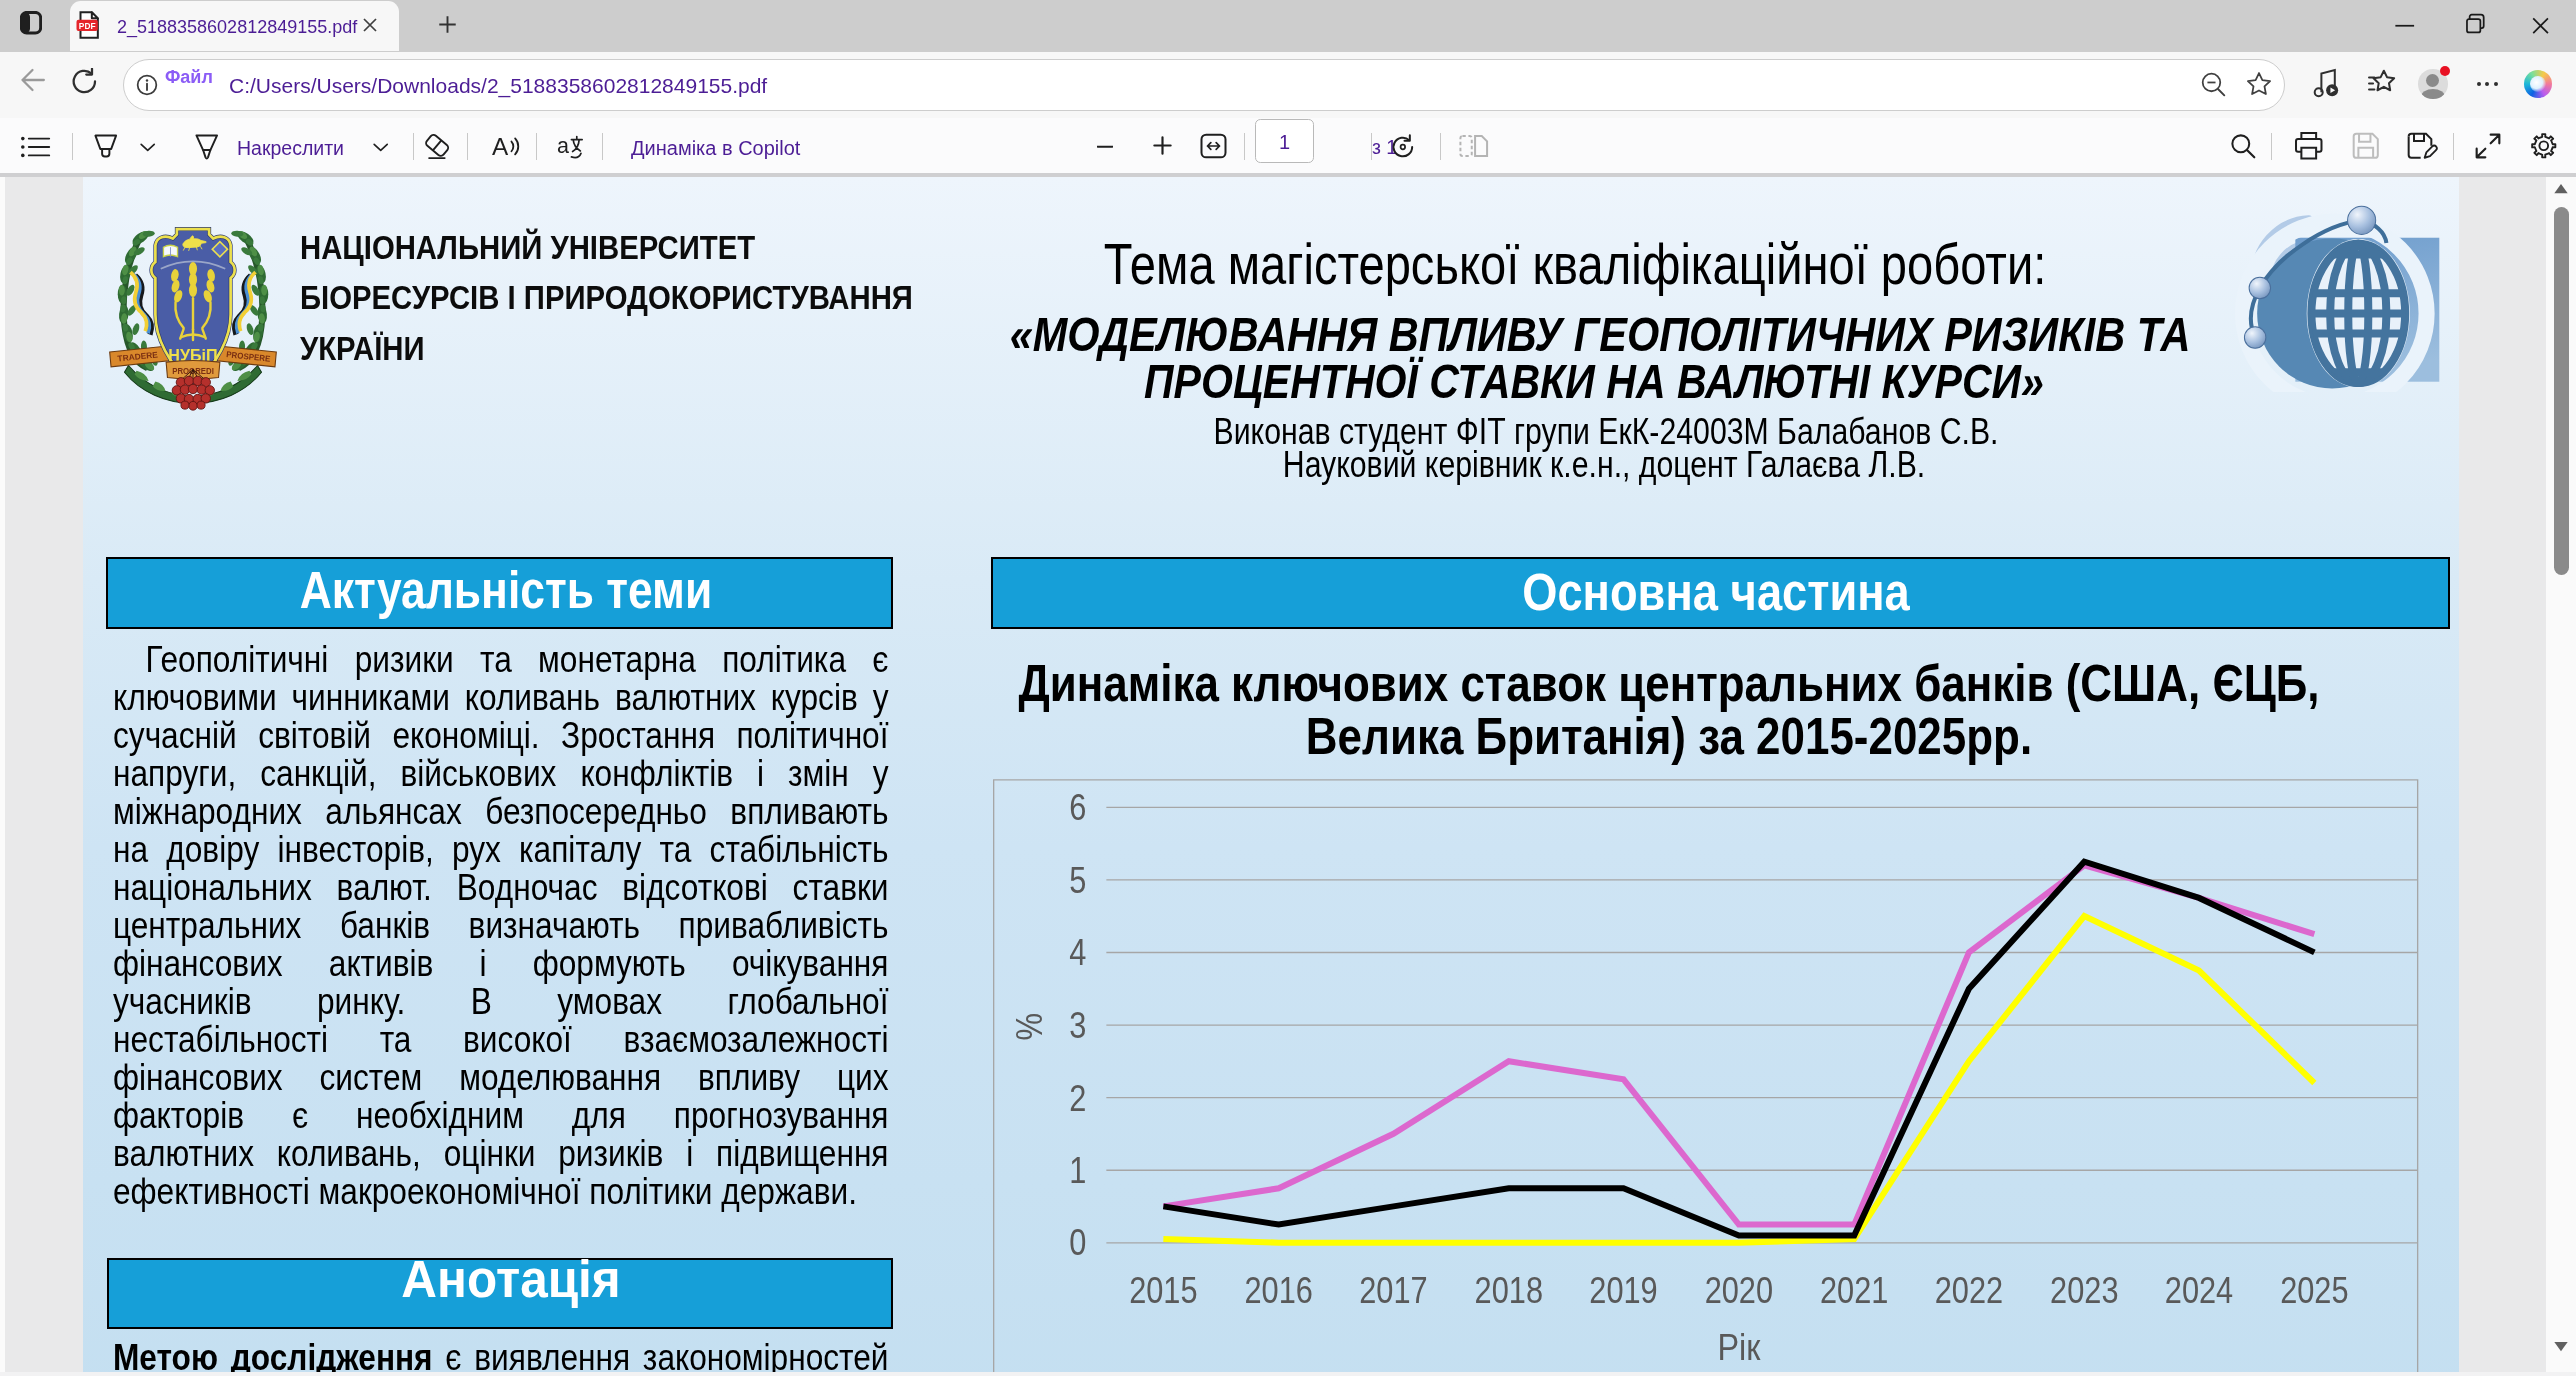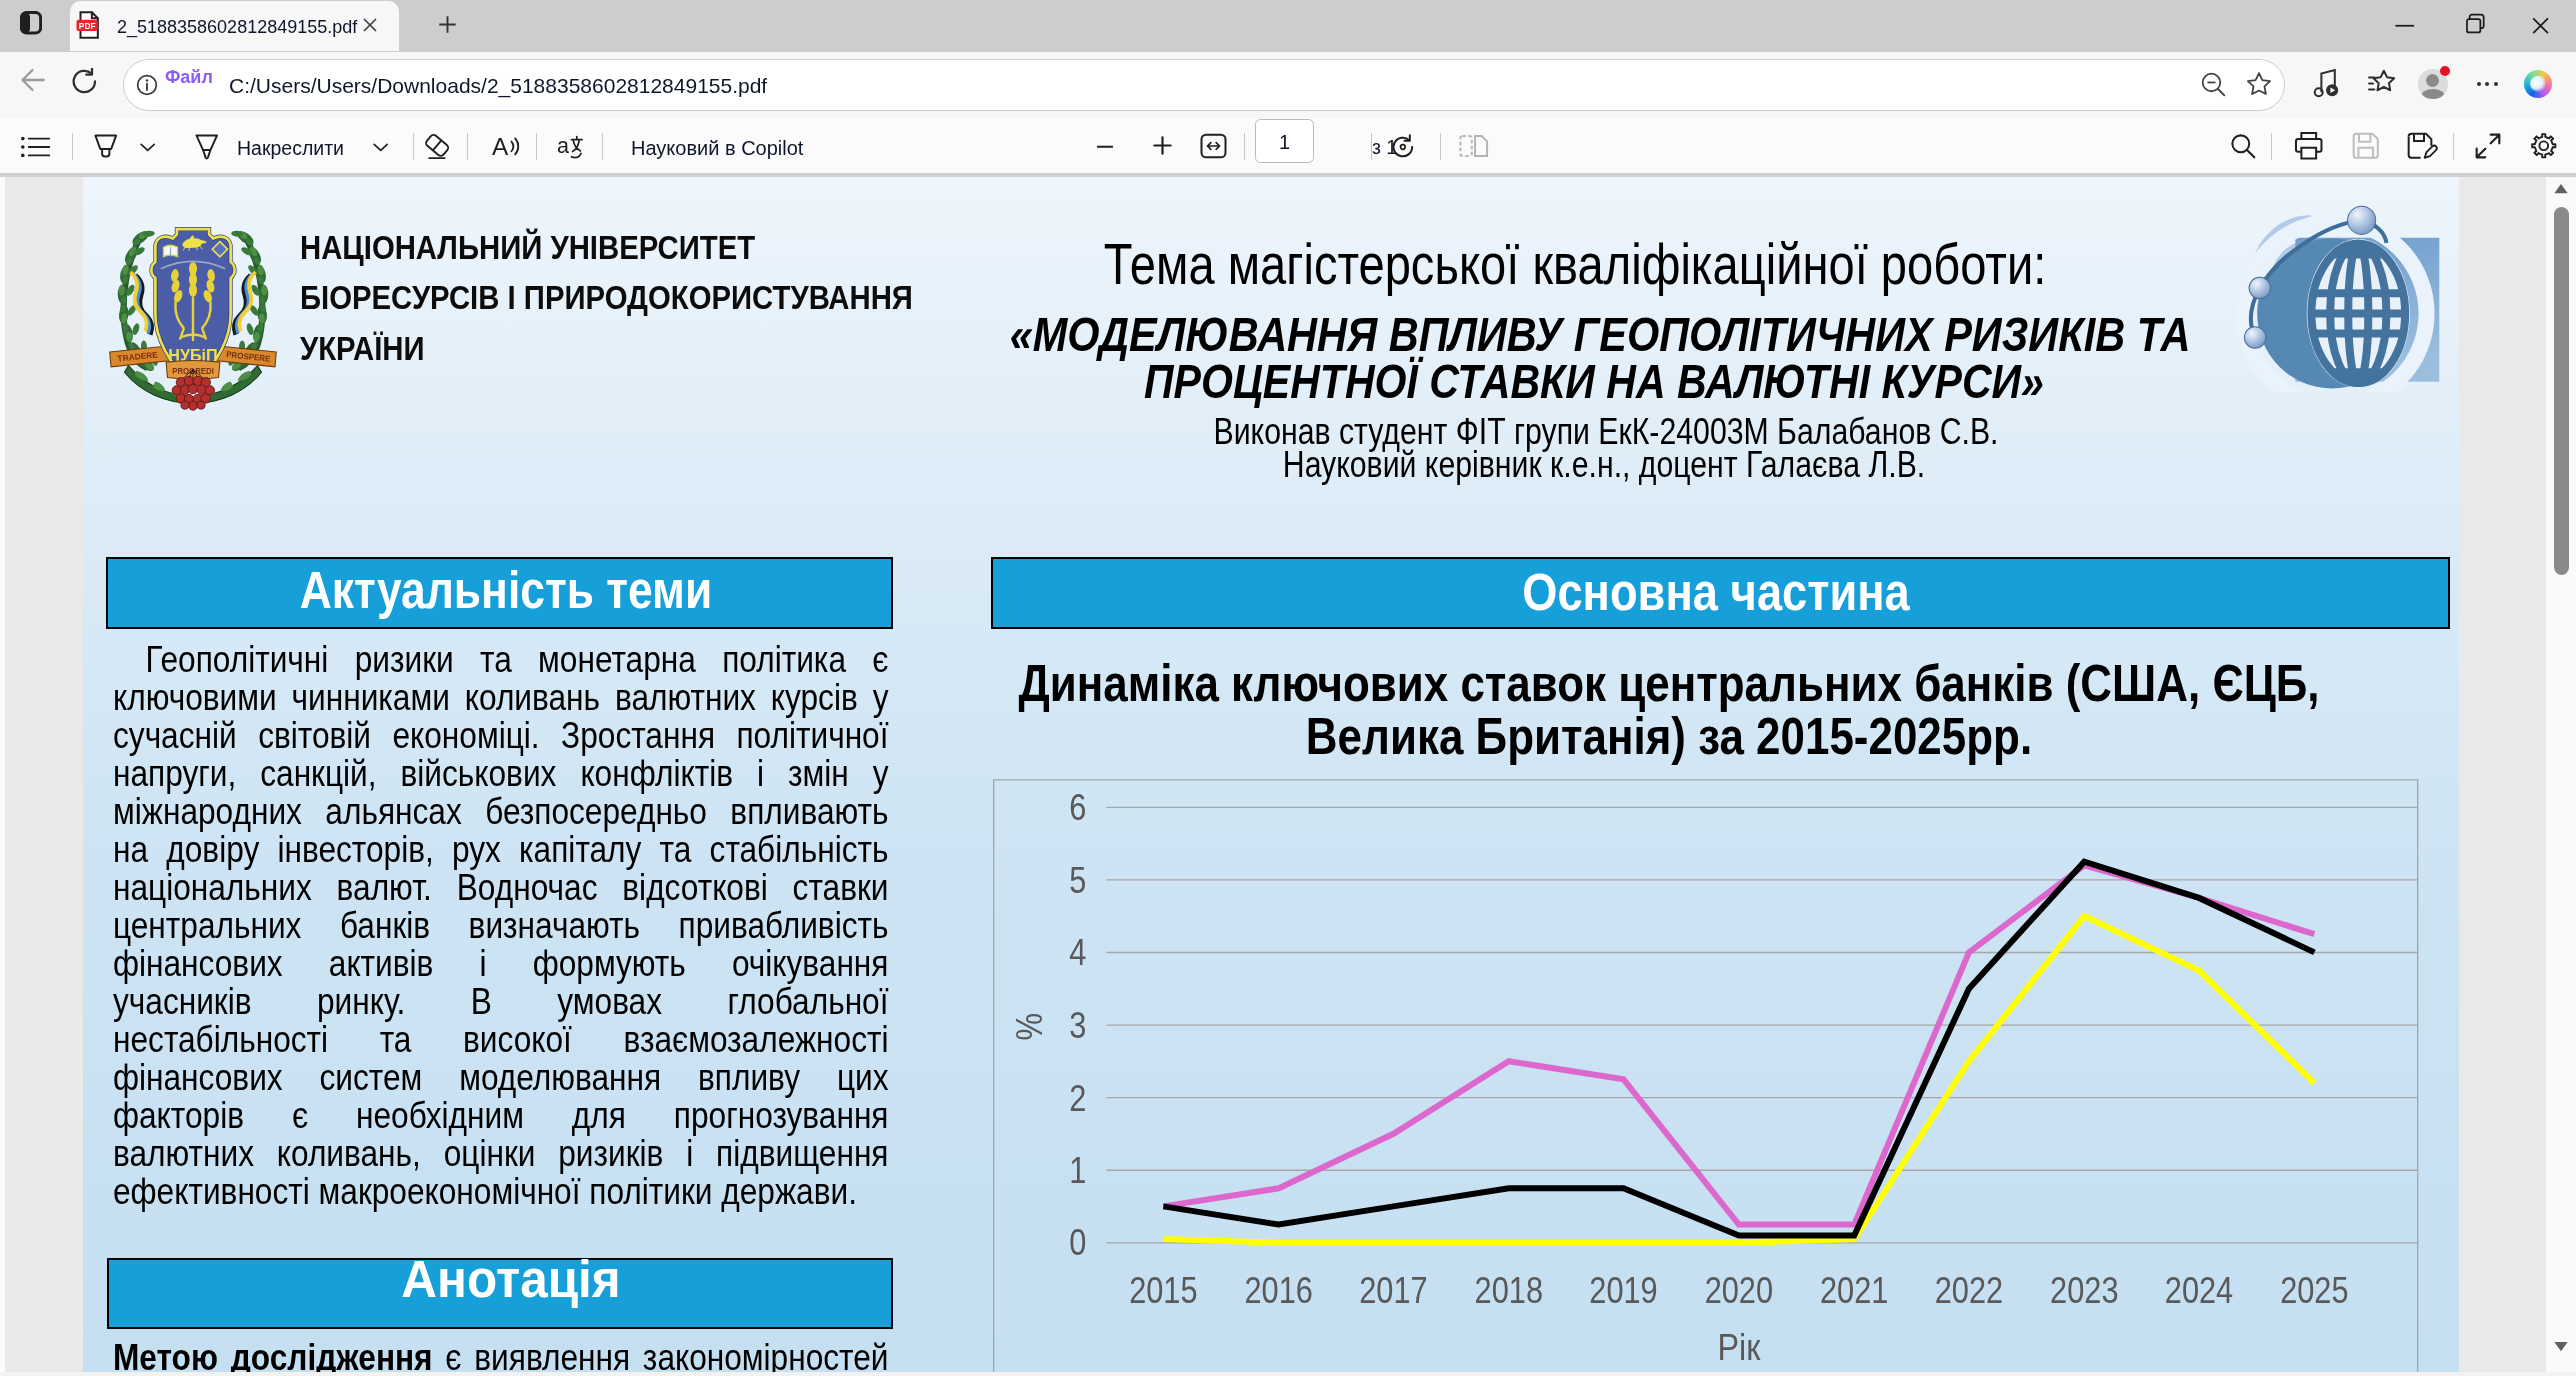--- a/index.html
+++ b/index.html
@@ -13,21 +13,21 @@
   #toolbar{left:0;top:118px;width:2576px;height:55px;background:#fbfbfc;}
   #toolline{left:0;top:173px;width:2576px;height:4px;background:#cfcfd1;}
   
   #viewer{left:0;top:177px;width:2576px;height:1199px;background:#e9e9ea;}
   #page{left:83px;top:177px;width:2376px;height:1341px;
         background:linear-gradient(180deg,#eef5fc 0%, #d9eaf6 30%, #cee4f4 50%, #c2def0 100%);}
   #scrolltrack{left:2546px;top:177px;width:30px;height:1199px;background:#fafafa;}
   #scrollthumb{left:2554px;top:207px;width:15.4px;height:368px;background:#8a8a8a;border-radius:8px;}
   #botstrip{left:0;top:1372px;width:2576px;height:4.7px;background:#f2f2f3;}
   .sep{width:1.3px;background:#c8c8c8;}
-  .uitext{color:#0f172a;white-space:nowrap;}
+  .uitext{color:#4c1d95;white-space:nowrap;}
   
   .pageel{position:absolute;line-height:1;color:#000;}
   .bi{font-weight:bold;font-style:italic;}
   .bartxt{color:#fff;font-weight:bold;font-size:51px;white-space:nowrap;}
   .univ{font-weight:bold;color:#0c0c0c;font-size:34px;line-height:34px;white-space:nowrap;transform:scaleX(0.862);transform-origin:0 50%;}
   .ctr{white-space:nowrap;}
   .bar{background:#169fd8;border:2.7px solid #000;box-sizing:border-box;}
   .para{font-size:37px;line-height:38px;color:#000;}
   .pline{text-align:justify;text-align-last:justify;height:38px;}
 </style>
@@ -163,21 +163,21 @@
   <path d="M32 14 a12 12 0 0 1 0 16 M38 9 a19 19 0 0 1 0 26" fill="none" stroke="#1f1f1f" stroke-width="3" stroke-linecap="round"></path>
 </svg>
 <div class="abs sep" style="left:536px;top:133px;height:27px;"></div>
 
 <svg class="abs" style="left:557px;top:133px" width="30" height="27.5" viewBox="0 0 50 46">
   <text x="0" y="34" font-size="36" fill="#1f1f1f" font-family="Liberation Sans">a</text>
   <path d="M33 6 v5 M24 11 h18 M37 11 q-1 14 -11 20 M27 11 q1 12 12 19" fill="none" stroke="#1f1f1f" stroke-width="2.8" stroke-linecap="round"></path>
   <path d="M24 40 q12 4 16 -6" fill="none" stroke="#1f1f1f" stroke-width="2.8" stroke-linecap="round"></path>
 </svg>
 <div class="abs sep" style="left:602px;top:133px;height:27px;"></div>
-<div class="abs uitext" style="left:631px;top:137px;font-size:20px;">Науковий в Copilot</div>
+<div class="abs uitext" style="left:631px;top:137px;font-size:20px;">Динаміка в Copilot</div>
 
 <svg class="abs" style="left:1097px;top:144px" width="16" height="5.4" viewBox="0 0 24 8">
     <path d="M1 4 H23" stroke="#1f1f1f" stroke-width="3.2" stroke-linecap="round"></path>
   </svg>
 <svg class="abs" style="left:1153px;top:136px" width="19" height="19" viewBox="0 0 28 28">
     <path d="M14 2 V26 M2 14 H26" stroke="#1f1f1f" stroke-width="3.2" stroke-linecap="round"></path>
   </svg>
 <svg class="abs" style="left:1200px;top:132px" width="27" height="28" viewBox="0 0 40 42">
   <rect x="2" y="4" width="36" height="34" rx="7" fill="none" stroke="#1f1f1f" stroke-width="3"></rect>
   <path d="M11 21 h18 M11 21 l5 -5 M11 21 l5 5 M29 21 l-5 -5 M29 21 l-5 5" stroke="#1f1f1f" stroke-width="2.6" fill="none" stroke-linecap="round" stroke-linejoin="round"></path>

